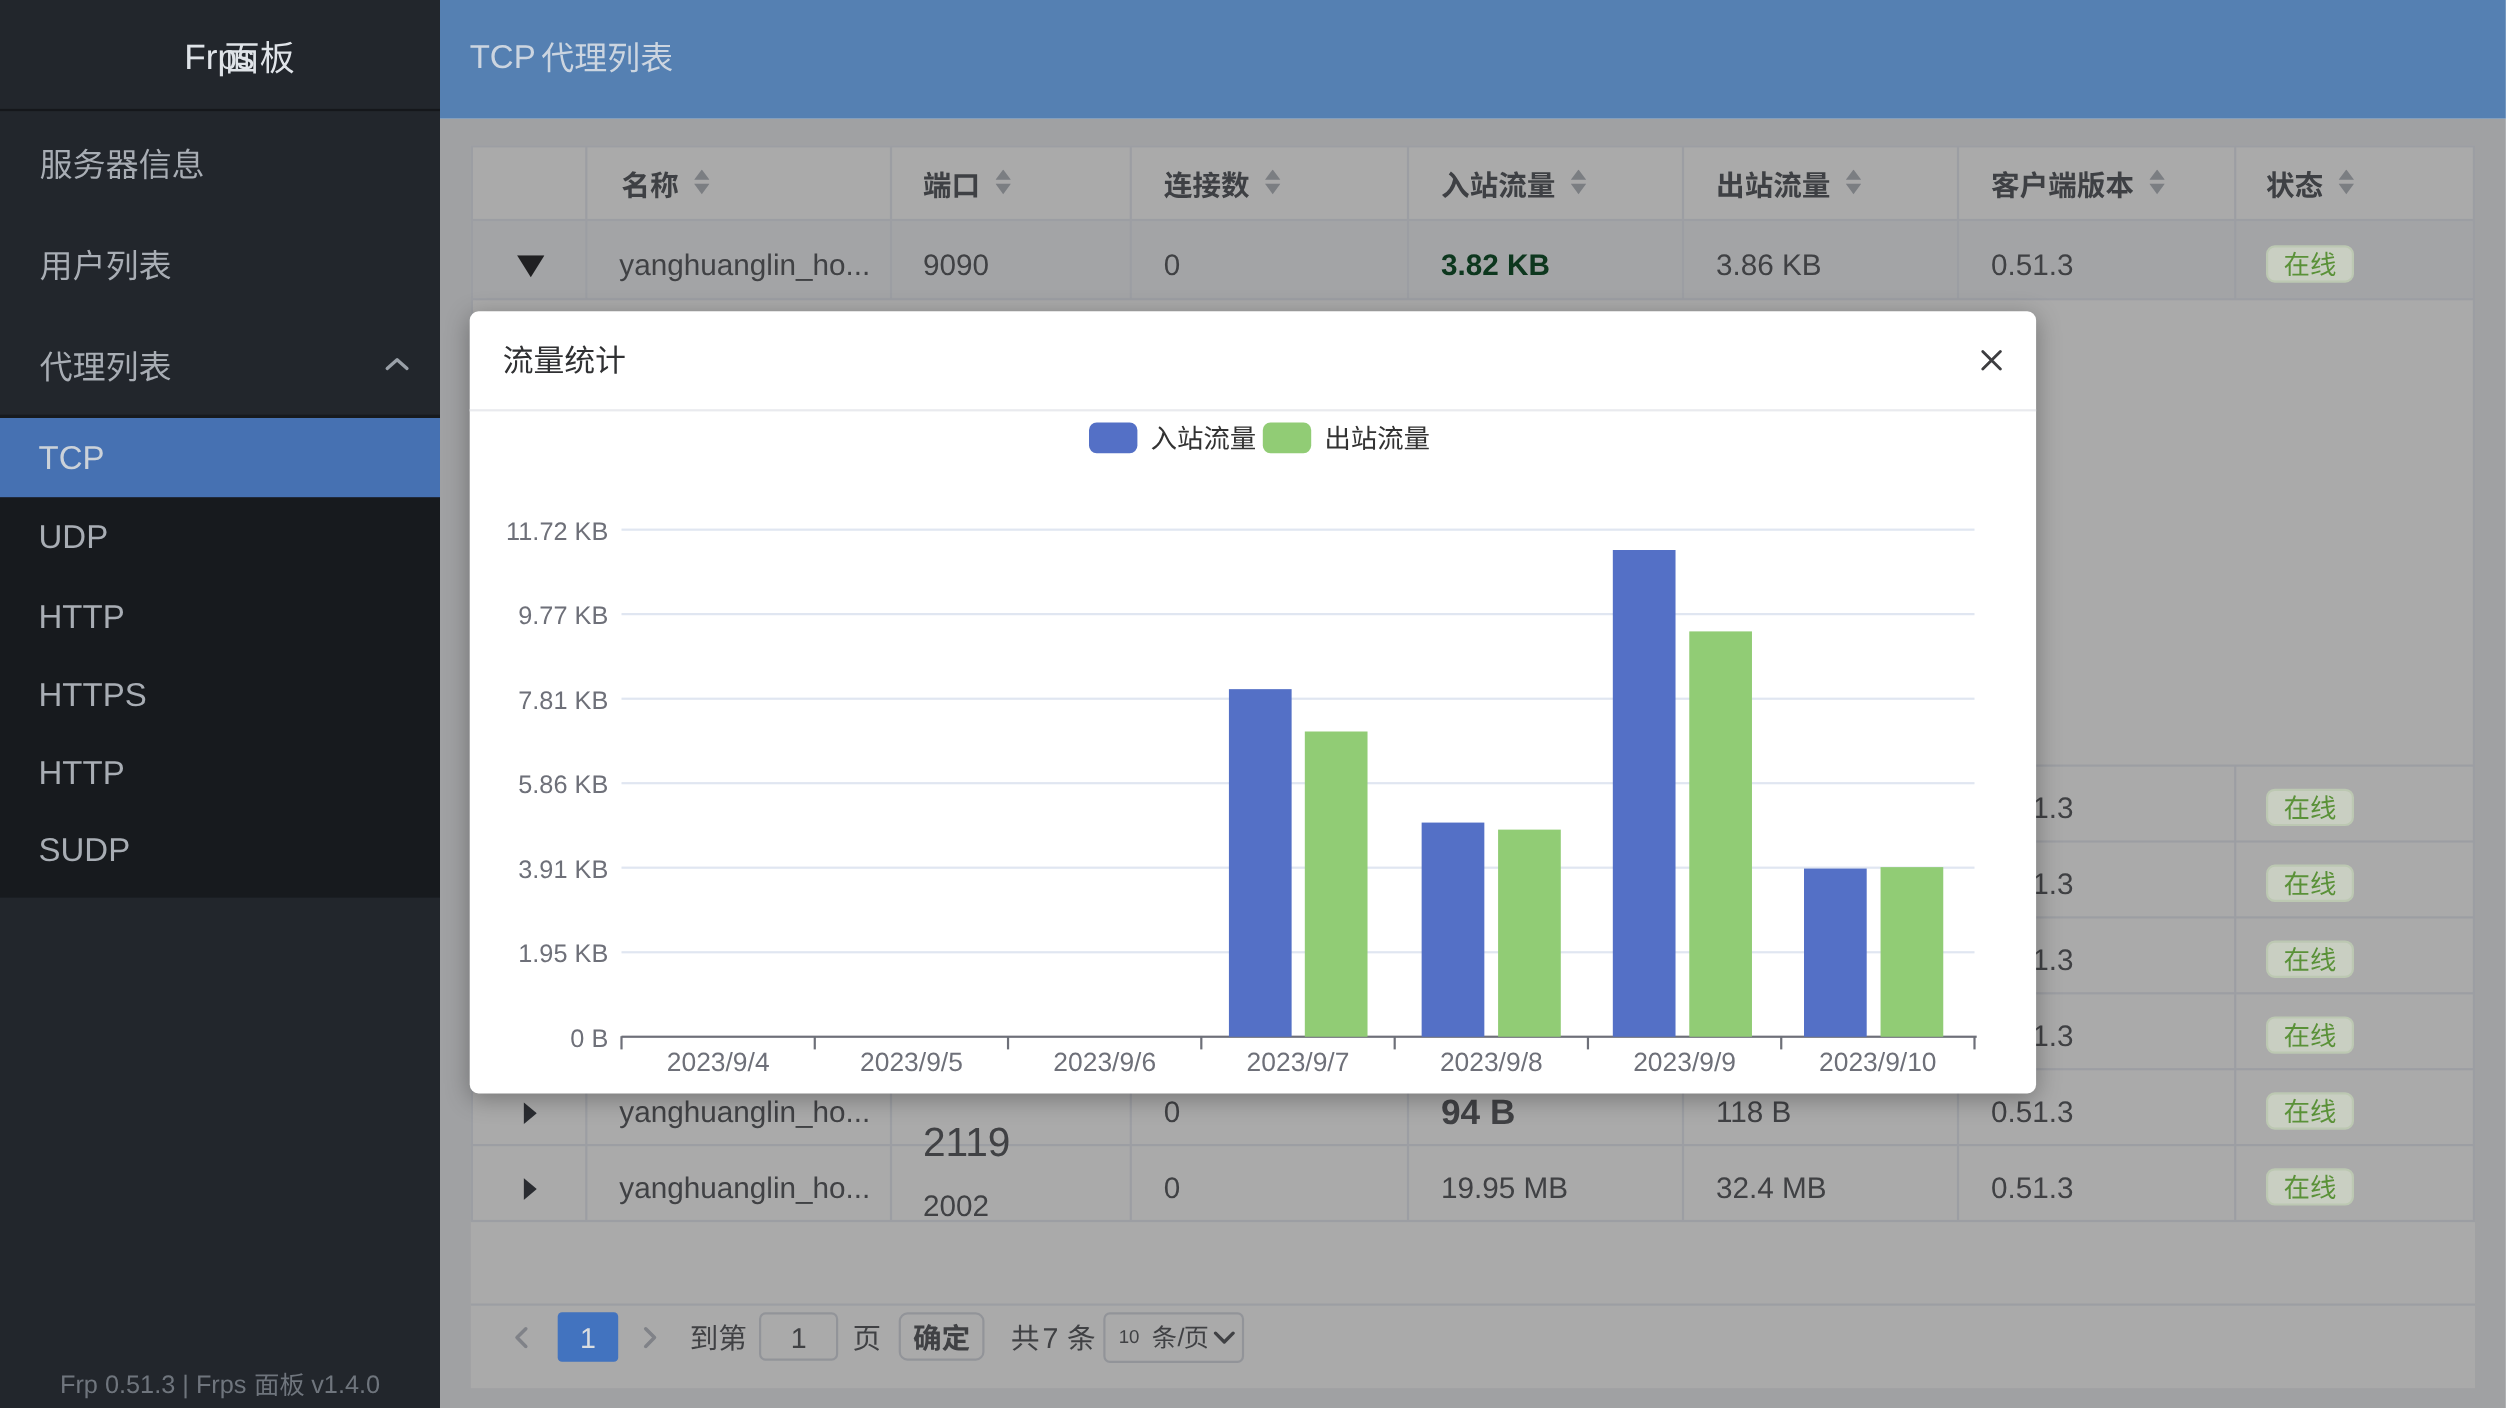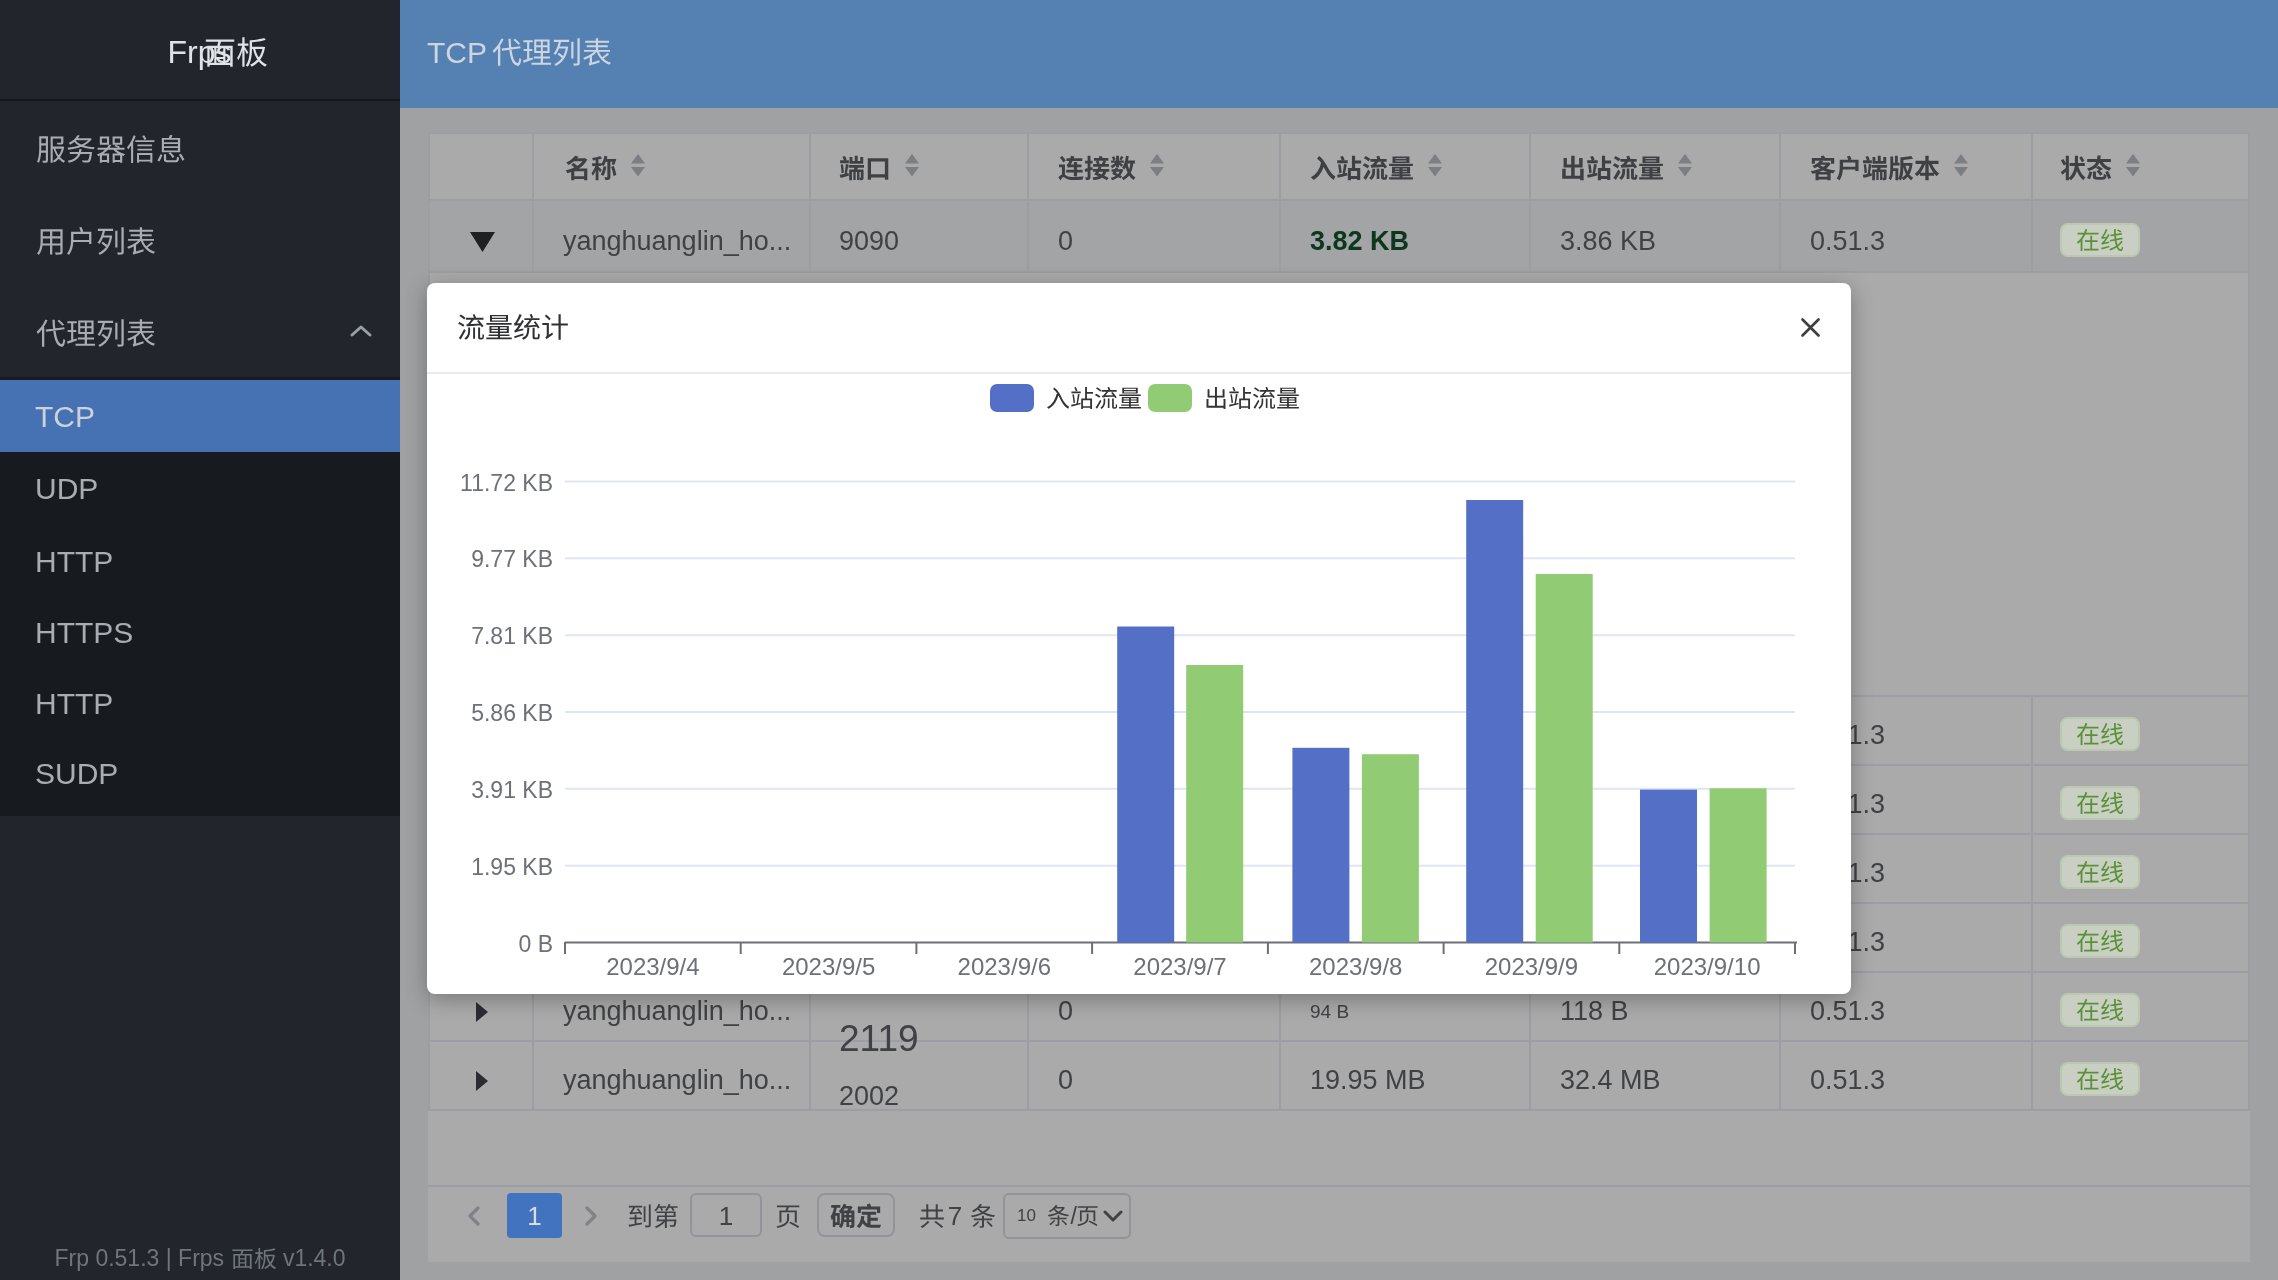--- a/index.html
+++ b/index.html
@@ -274,21 +274,21 @@
 <div style="position:absolute;top:925.0px;height:35px;line-height:35px;font-size:27.0px;color:#606266;font-weight:400;white-space:pre;left:1310.0px;">3.1 KB</div>
 <div style="position:absolute;top:925.0px;height:35px;line-height:35px;font-size:27.0px;color:#606266;font-weight:400;white-space:pre;left:1560.0px;">3.4 KB</div>
 <div style="position:absolute;top:925.0px;height:35px;line-height:35px;font-size:27.0px;color:#606266;font-weight:400;white-space:pre;left:1810.0px;">0.51.3</div>
 
 <svg style="position:absolute;left:476px;top:1001.8px;width:12px;height:20px" viewBox="0 0 12 20">
     <polygon points="0,0 12,10 0,20" fill="#3f434a"></polygon>
   </svg>
 <div style="position:absolute;top:994.0px;height:35px;line-height:35px;font-size:27.0px;color:#606266;font-weight:400;white-space:pre;left:563.0px;">yanghuanglin_ho...</div>
 <div style="position:absolute;top:1021px;height:35px;line-height:35px;font-size:37px;color:#606266;font-weight:400;white-space:pre;left:839.0px;">2119</div>
 <div style="position:absolute;top:994.0px;height:35px;line-height:35px;font-size:27.0px;color:#606266;font-weight:400;white-space:pre;left:1058.0px;">0</div>
-<div style="position:absolute;top:994.0px;height:35px;line-height:35px;font-size:19px;color:#606266;font-weight:400;white-space:pre;left:1310.0px;">94 B</div>
+<div style="position:absolute;top:994.0px;height:35px;line-height:35px;font-size:32px;color:#606266;font-weight:700;white-space:pre;left:1310.0px;">94 B</div>
 <div style="position:absolute;top:994.0px;height:35px;line-height:35px;font-size:27.0px;color:#606266;font-weight:400;white-space:pre;left:1560.0px;">118 B</div>
 <div style="position:absolute;top:994.0px;height:35px;line-height:35px;font-size:27.0px;color:#606266;font-weight:400;white-space:pre;left:1810.0px;">0.51.3</div>
 
 <svg style="position:absolute;left:476px;top:1070.8px;width:12px;height:20px" viewBox="0 0 12 20">
     <polygon points="0,0 12,10 0,20" fill="#3f434a"></polygon>
   </svg>
 <div style="position:absolute;top:1063.0px;height:35px;line-height:35px;font-size:27.0px;color:#606266;font-weight:400;white-space:pre;left:563.0px;">yanghuanglin_ho...</div>
 <div style="position:absolute;top:1063.0px;height:35px;line-height:35px;font-size:27.0px;color:#606266;font-weight:400;white-space:pre;left:839.0px;margin-top:16px;">2002</div>
 <div style="position:absolute;top:1063.0px;height:35px;line-height:35px;font-size:27.0px;color:#606266;font-weight:400;white-space:pre;left:1058.0px;">0</div>
 <div style="position:absolute;top:1063.0px;height:35px;line-height:35px;font-size:27.0px;color:#606266;font-weight:400;white-space:pre;left:1310.0px;text-align:right;">19.95 MB</div>

